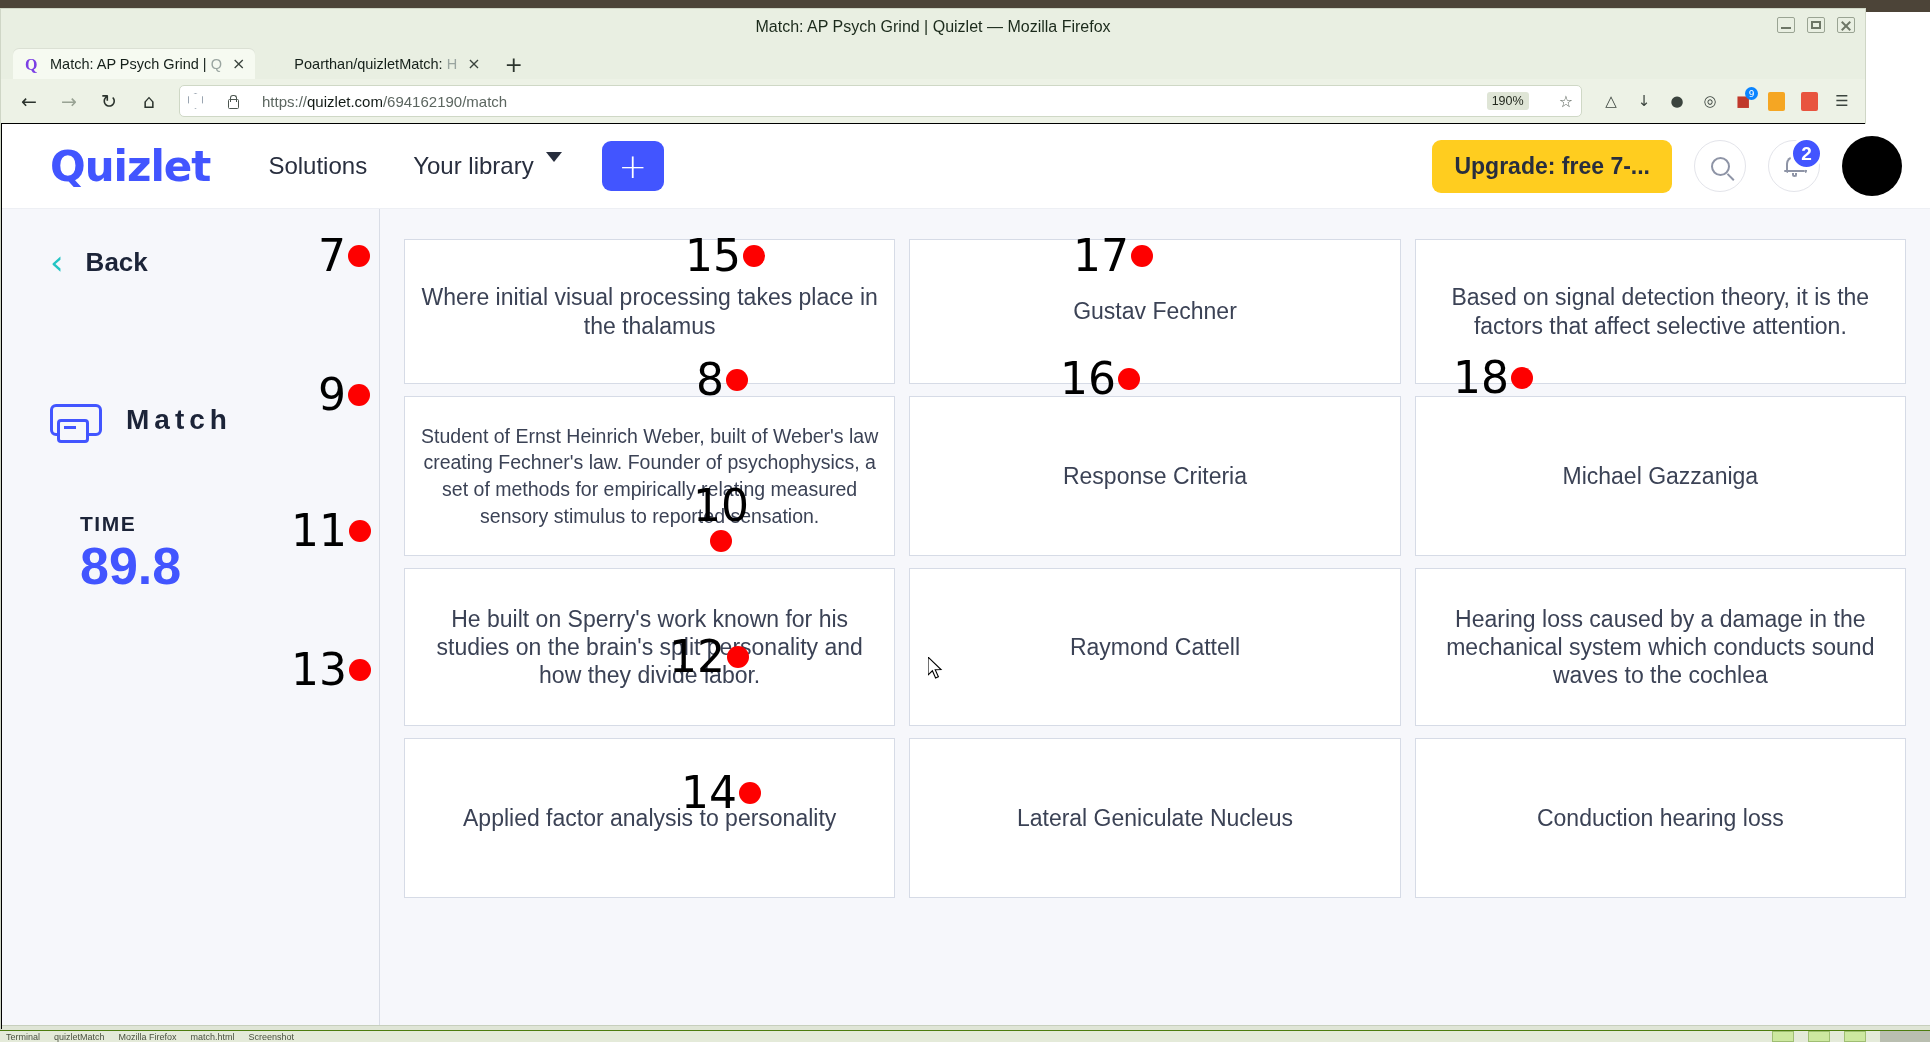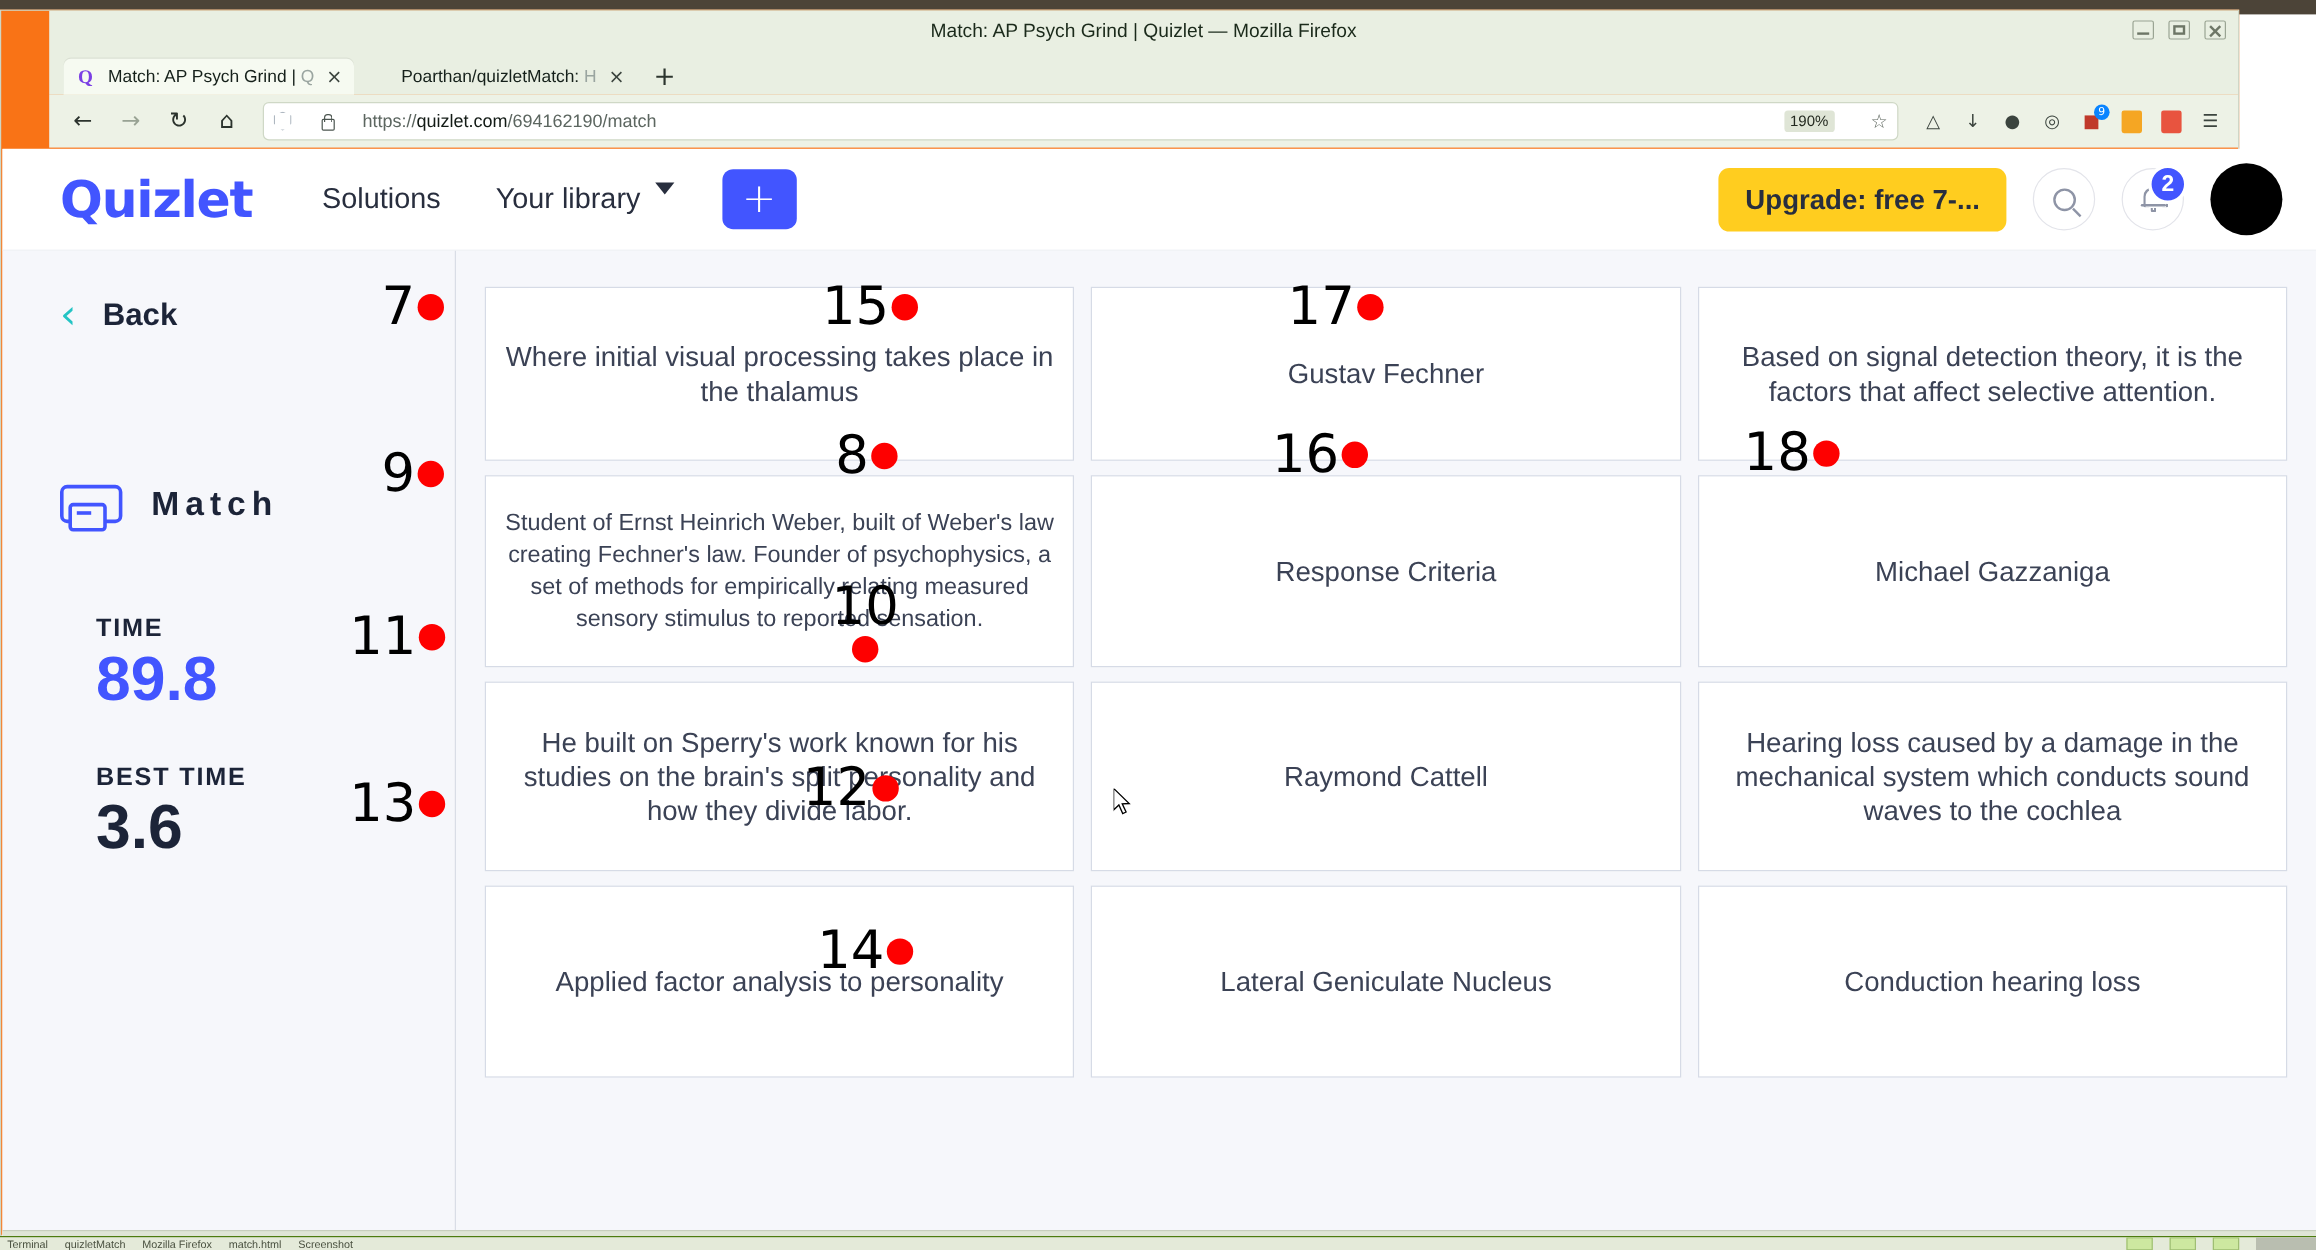--- a/index.html
+++ b/index.html
@@ -12,23 +12,22 @@
 
   
   .desktop-top {
     position: absolute; left: 0; top: 0; width: 1930px; height: 12px;
     background: #4c4438;
   }
 
   
   .ff-window {
     position: absolute; left: 0; top: 8px; width: 1866px; height: 1022px;
-    background: #f97316;
+    background: #000000;
     border: 1px solid #cfd6c6;
-    padding-left: 40px;
   }
 
   
   .ff-titlebar {
     position: relative; height: 36px; width: 100%;
     background: #e9efe2;
     display: flex; align-items: center; justify-content: center;
   }
   .ff-title {
     font-size: 16px; color: #1b2a1b; font-family: "Liberation Sans", sans-serif;
@@ -425,24 +424,20 @@
         <div class="mode-row">
           <span class="mode-icon"></span>
           <span class="mode-label">Match</span>
         </div>
 
         <div class="stat-block">
           <div class="stat-label">TIME</div>
           <div class="stat-value time">89.8</div>
         </div>
 
-        <div class="stat-block best">
-          <div class="stat-label">BEST TIME</div>
-          <div class="stat-value best">3.6</div>
-        </div>
       </div>
 
       <div class="match-grid">
         <div class="match-card">
             <span class="card-text">Where initial visual processing takes place in the thalamus</span>
           </div>
         <div class="match-card">
             <span class="card-text">Gustav Fechner</span>
           </div>
         <div class="match-card">

